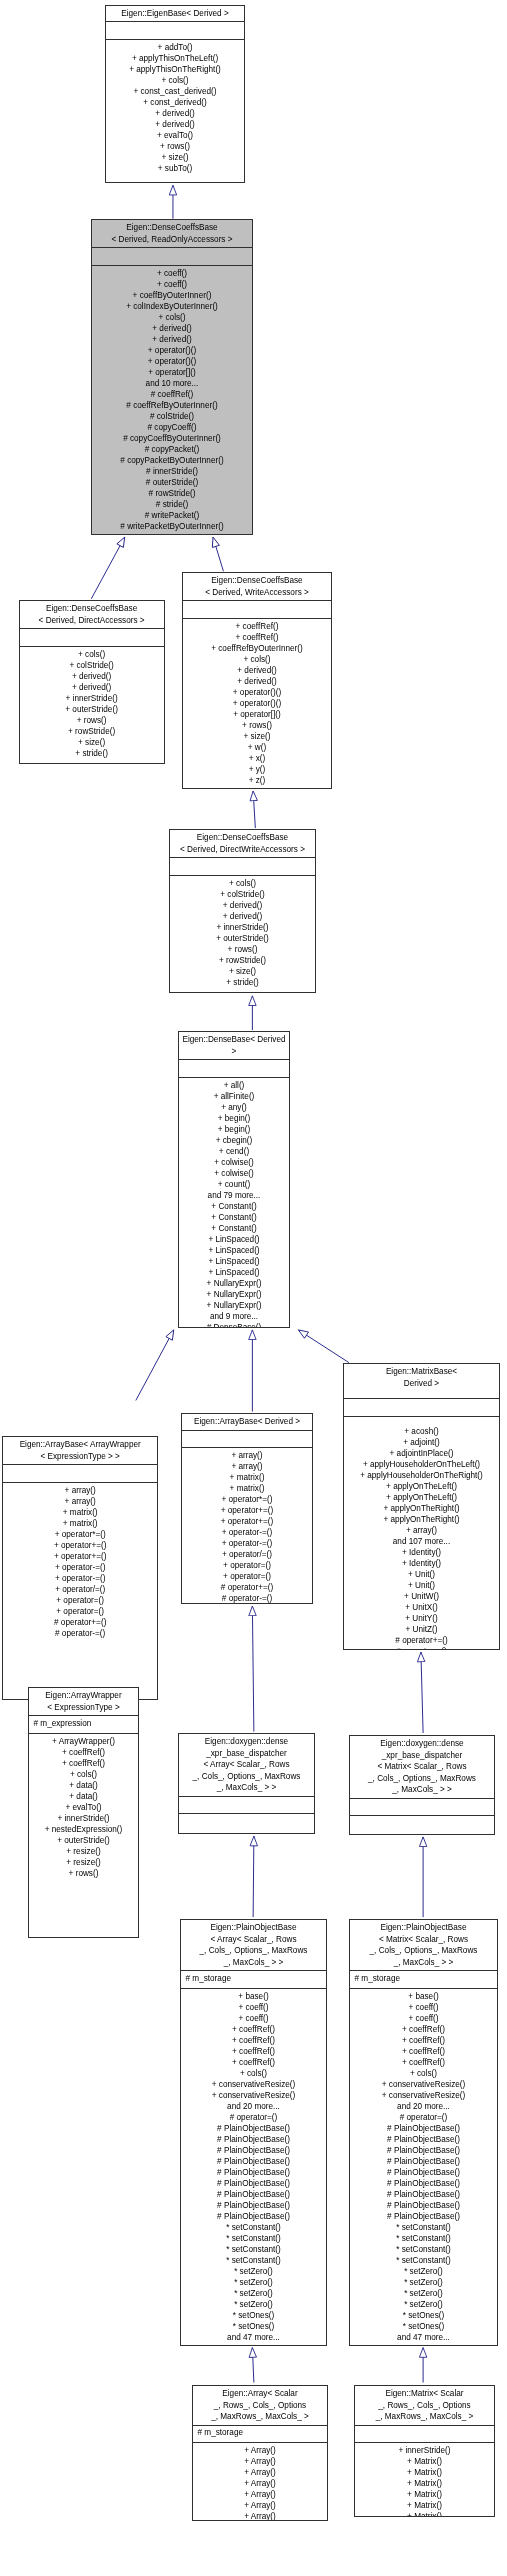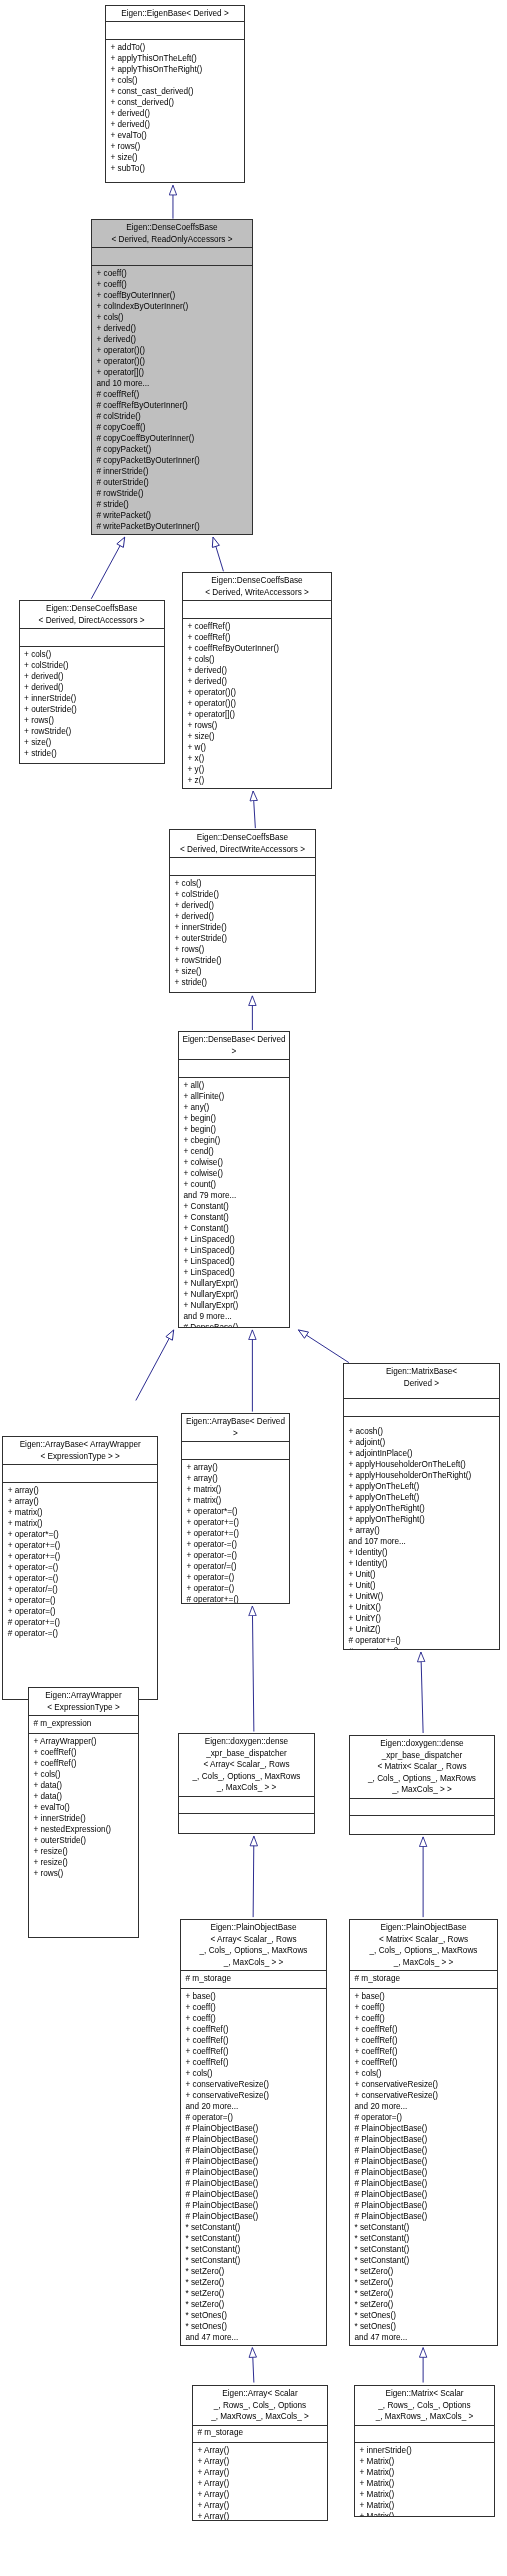--- a/index.html
+++ b/index.html
@@ -53,31 +53,32 @@
     border-bottom: 0.7px solid var(--node-border);
     min-height: 13.4px;
     padding: 1.5px 4.5px;
     white-space: pre-line;
     flex: 0 0 auto;
   }
   .uml-methods {
     padding: 2.2px 4.5px;
     white-space: pre-line;
     flex: 1 1 auto;
+    text-align: center;
   }
   
   
   #box-eigenbase        { left: 105px; top: 4.5px;    width: 140px; height: 178px; }
   #box-dcb_readonly     { left: 91px; top: 219px;  width: 162px; height: 316px; }
   #box-dcb_direct       { left: 18.6px;  top: 600px;  width: 146px; height: 164px; }
   #box-dcb_write        { left: 182px; top: 572px;  width: 150px; height: 217px; }
   #box-dcb_directwrite  { left: 169px; top: 829px; width: 147px; height: 164px; }
   #box-densebase        { left: 178px; top: 1031px; width: 112px; height: 297px; }
   #box-arraybase_wrapper{ left: 2.2px;   top: 1436px; width: 156px; height: 264px; }
-  #box-arraybase        { left: 181px; top: 1413px; width: 109px; height: 191px; }
+  #box-arraybase        { left: 181px; top: 1413px; width: 132px; height: 191px; }
   #box-matrixbase       { left: 343px; top: 1363px; width: 157px; height: 287px; gap: 7px; }
   #box-arraywrapper     { left: 28px;  top: 1687px; width: 111px; height: 251px; }
   #box-dispatcher_array { left: 178px; top: 1733px; width: 137px; height: 101px; }
   #box-dispatcher_matrix{ left: 349px; top: 1735px; width: 146px; height: 100px; }
   #box-pob_array        { left: 180px; top: 1919px; width: 147px; height: 427px; }
   #box-pob_matrix       { left: 349px; top: 1919px; width: 149px; height: 427px; }
   #box-array            { left: 192px; top: 2385px; width: 136px; height: 136px; }
   #box-matrix           { left: 354px; top: 2385px; width: 141px; height: 132px; }
 </style>
 </head>

